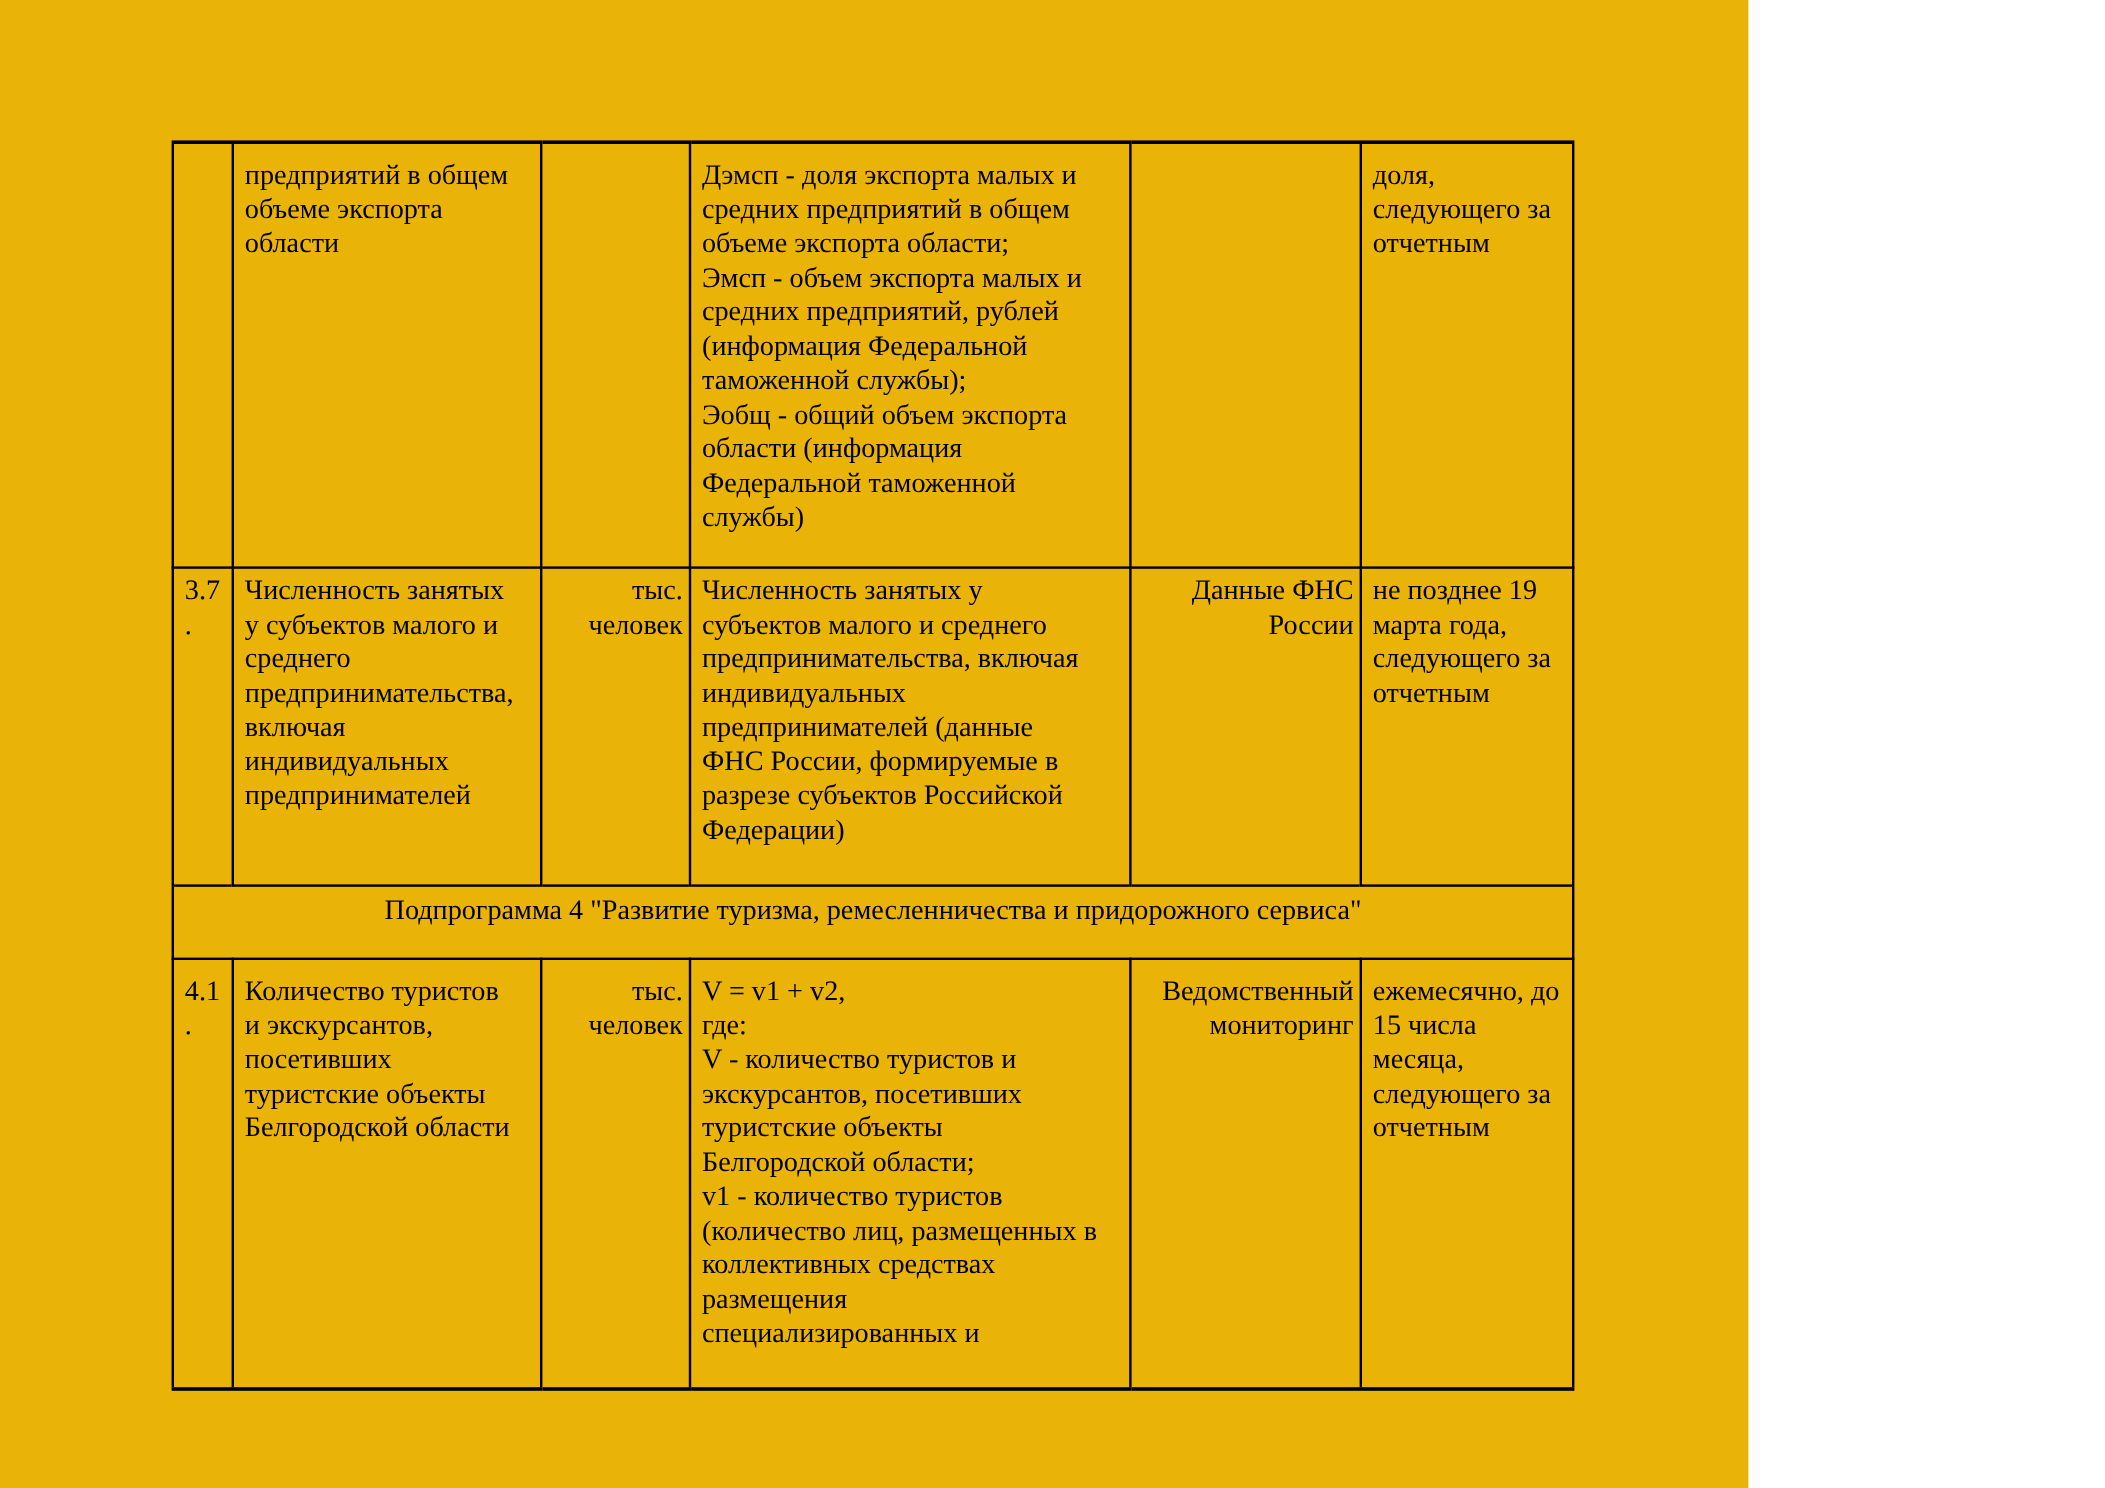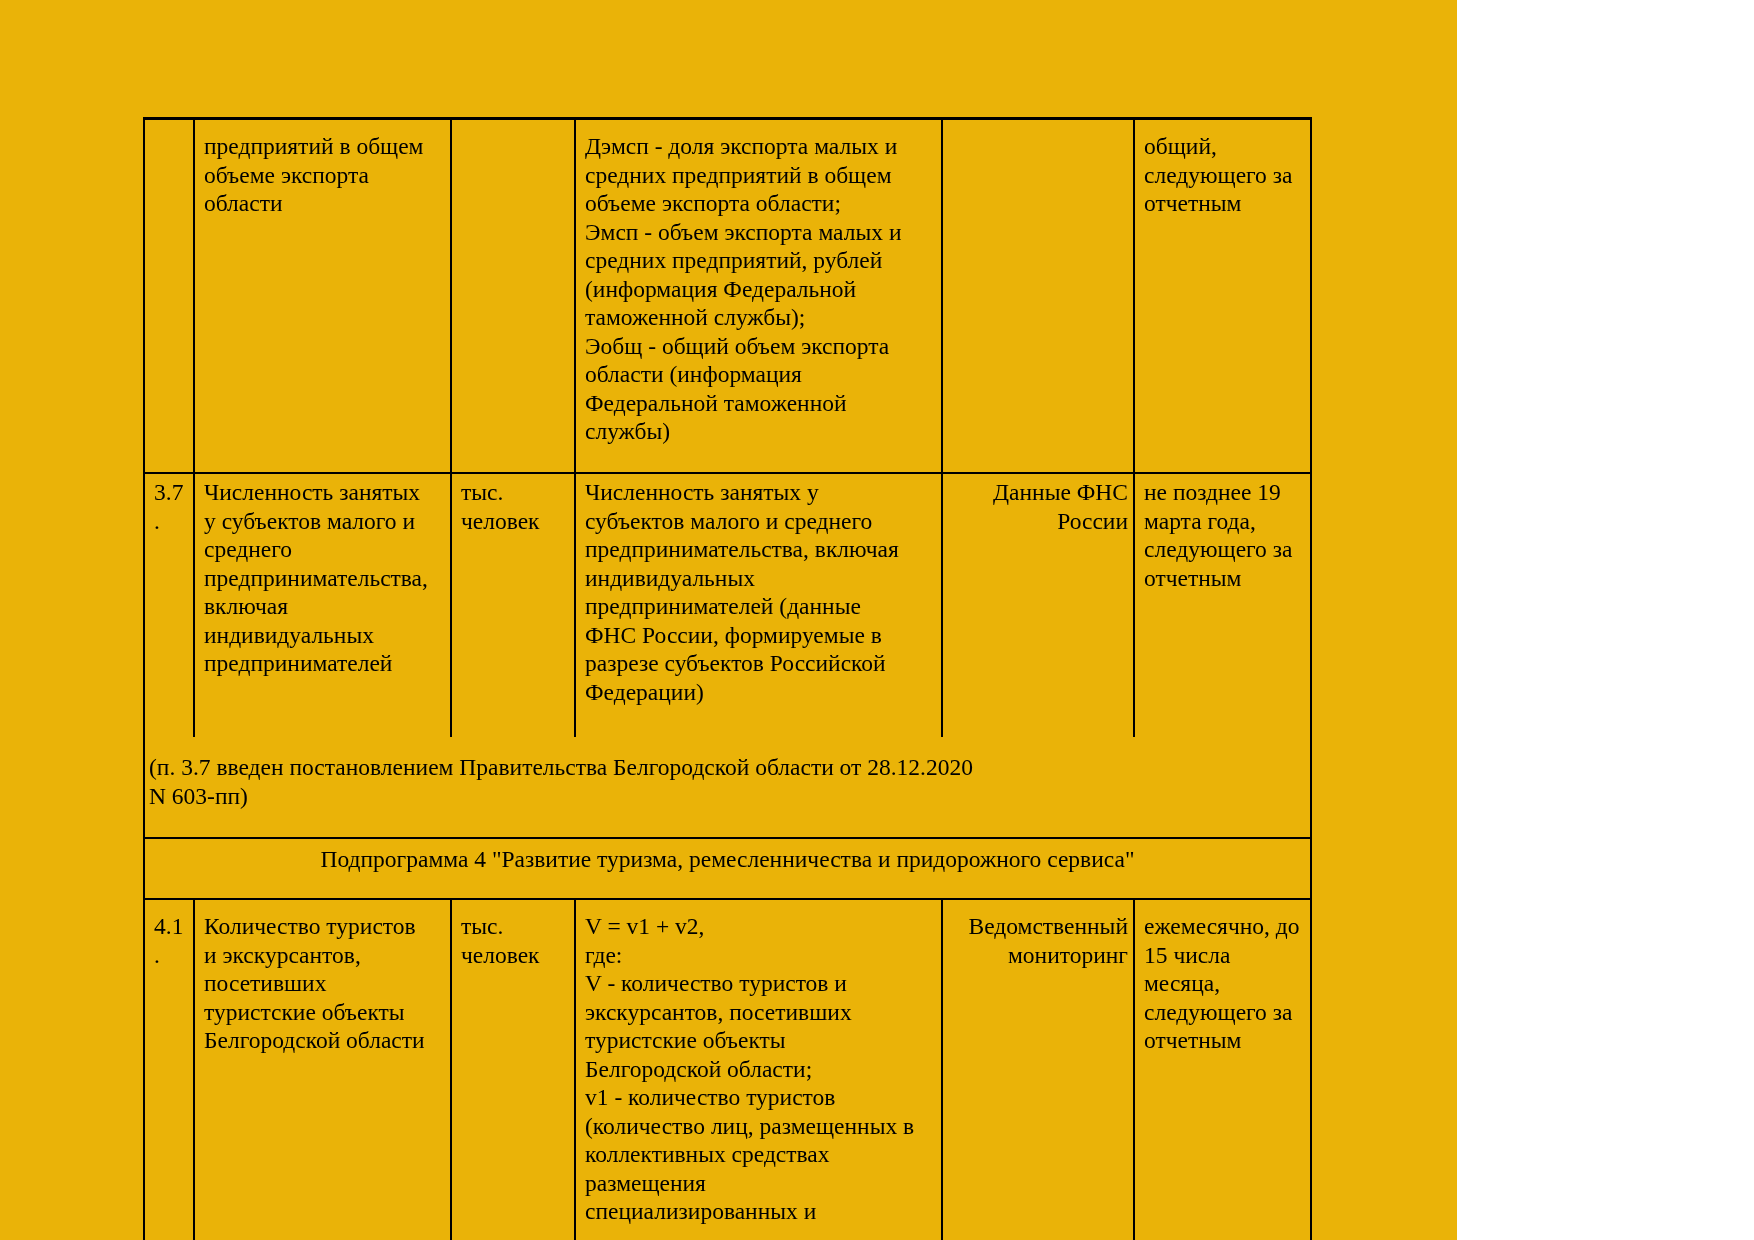--- a/index.html
+++ b/index.html
@@ -54,21 +54,21 @@
     height: 49px;
     text-align: center;
     padding: 6px 4px 4px 4px;
     white-space: normal;
   }
   tr.row-41 td {
     height: 340px;
     border-bottom: 3px solid #000000;
   }
   td.c-num  { padding-left: 3px; padding-right: 2px; }
-  td.c-unit { text-align: left; padding-left: 2px; padding-right: 2px; }
+  td.c-unit { text-align: right; padding-left: 2px; padding-right: 2px; }
   td.c-src  { text-align: right; padding-left: 2px; padding-right: 2px; }
   td.c-dead { padding-left: 8px; padding-right: 3px; }
 </style>
 </head>
 <body>
 
 <div class="page">
   <table class="doc-table">
     <colgroup>
       <col style="width:50px">
@@ -91,21 +91,21 @@
 объеме экспорта области;
 Эмсп - объем экспорта малых и
 средних предприятий, рублей
 (информация Федеральной
 таможенной службы);
 Эобщ - общий объем экспорта
 области (информация
 Федеральной таможенной
 службы)</td>
       <td class="c-src"></td>
-      <td class="c-dead">общий,
+      <td class="c-dead">доля,
 следующего за
 отчетным</td>
     </tr>
 
     <tr class="row-37">
       <td class="c-num">3.7.</td>
       <td>Численность занятых
 у субъектов малого и
 среднего
 предпринимательства,
@@ -123,24 +123,20 @@
 разрезе субъектов Российской
 Федерации)</td>
       <td class="c-src">Данные ФНС
 России</td>
       <td class="c-dead">не позднее 19
 марта года,
 следующего за
 отчетным</td>
     </tr>
 
-    <tr class="row-note">
-      <td colspan="6">(п. 3.7 введен постановлением Правительства Белгородской области от 28.12.2020
-N 603-пп)</td>
-    </tr>
 
     <tr class="row-sub">
       <td colspan="6">Подпрограмма 4 "Развитие туризма, ремесленничества и придорожного сервиса"</td>
     </tr>
 
     <tr class="row-41">
       <td class="c-num">4.1.</td>
       <td>Количество туристов
 и экскурсантов,
 посетивших

